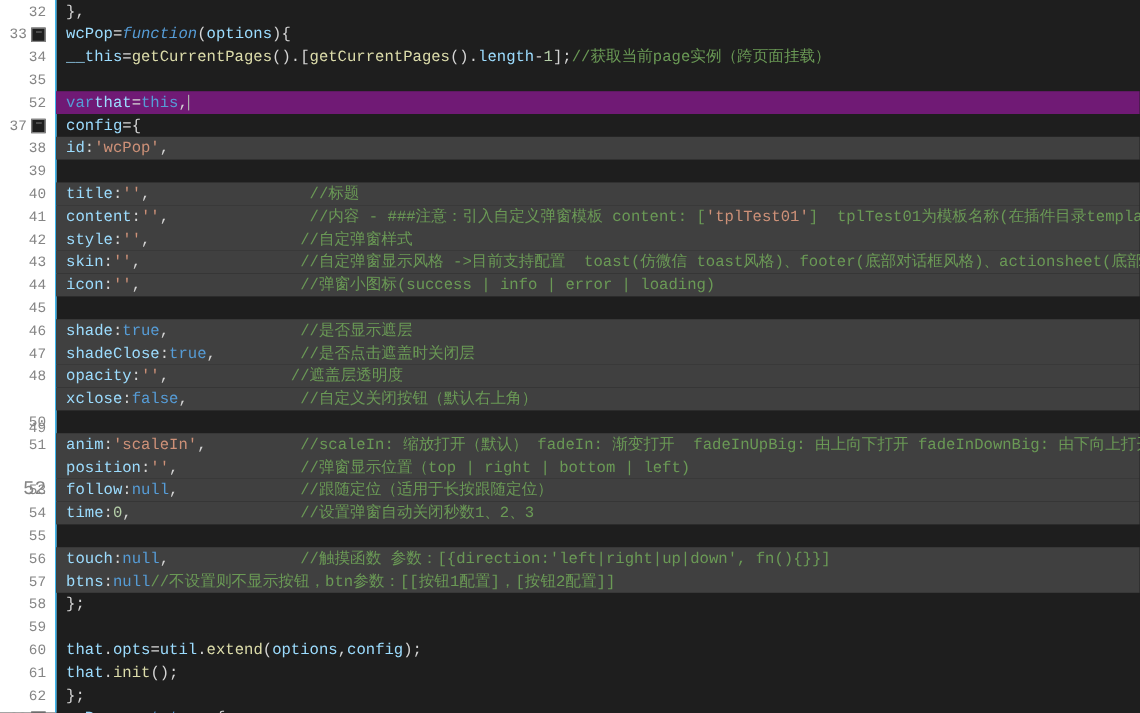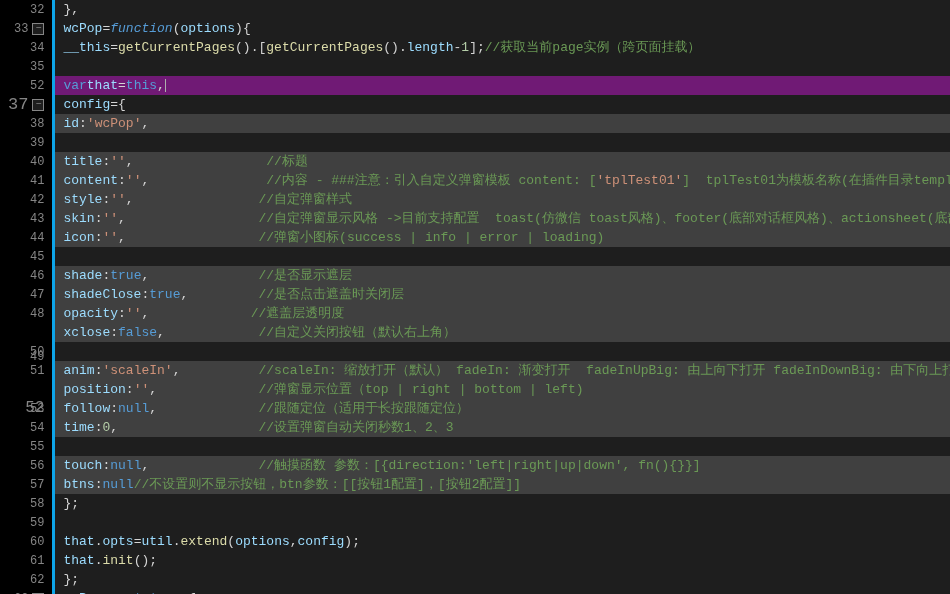--- a/index.html
+++ b/index.html
@@ -16,27 +16,27 @@
       height: 594px;
       width: 950px;
       overflow: hidden;
     }
     .code-area {
       display: flex;
       flex: 1;
       overflow: hidden;
     }
     .line-numbers {
-      background: #000000;
+      background: #ffffff;
       color: #858585;
       padding: 0 8px;
       text-align: left;
       user-select: none;
       min-width: 38px;
-      border-right: 3px solid #0ea5e9;
+      border-right: 1px solid #0ea5e9;
       overflow: hidden;
     }
     .fold-icon {
       width: 12px;
       height: 12px;
       border: 1px solid #858585;
       display: inline-flex;
       align-items: center;
       justify-content: center;
       font-size: 10px;
@@ -97,21 +97,21 @@
         <div class="line-nums-fold">
           <span style="color: rgb(133, 133, 133); font-size: 12px;">34</span>
         </div>
         <div class="line-nums-fold">
           <span style="color: rgb(133, 133, 133); font-size: 12px;">35</span>
         </div>
         <div class="line-nums-fold">
           <span style="color: rgb(133, 133, 133); font-size: 12px;">52</span>
         </div>
         <div class="line-nums-fold">
-          <span style="color: rgb(133, 133, 133); font-size: 17px;">37</span>
+          <span style="color: rgb(133, 133, 133); font-size: 12px;">37</span>
           <span class="fold-icon">−</span>
         </div>
         <div class="line-nums-fold">
           <span style="color: rgb(133, 133, 133); font-size: 12px;">38</span>
         </div>
         <div class="line-nums-fold">
           <span style="color: rgb(133, 133, 133); font-size: 12px;">39</span>
         </div>
         <div class="line-nums-fold">
           <span style="color: rgb(133, 133, 133); font-size: 12px;">40</span>

